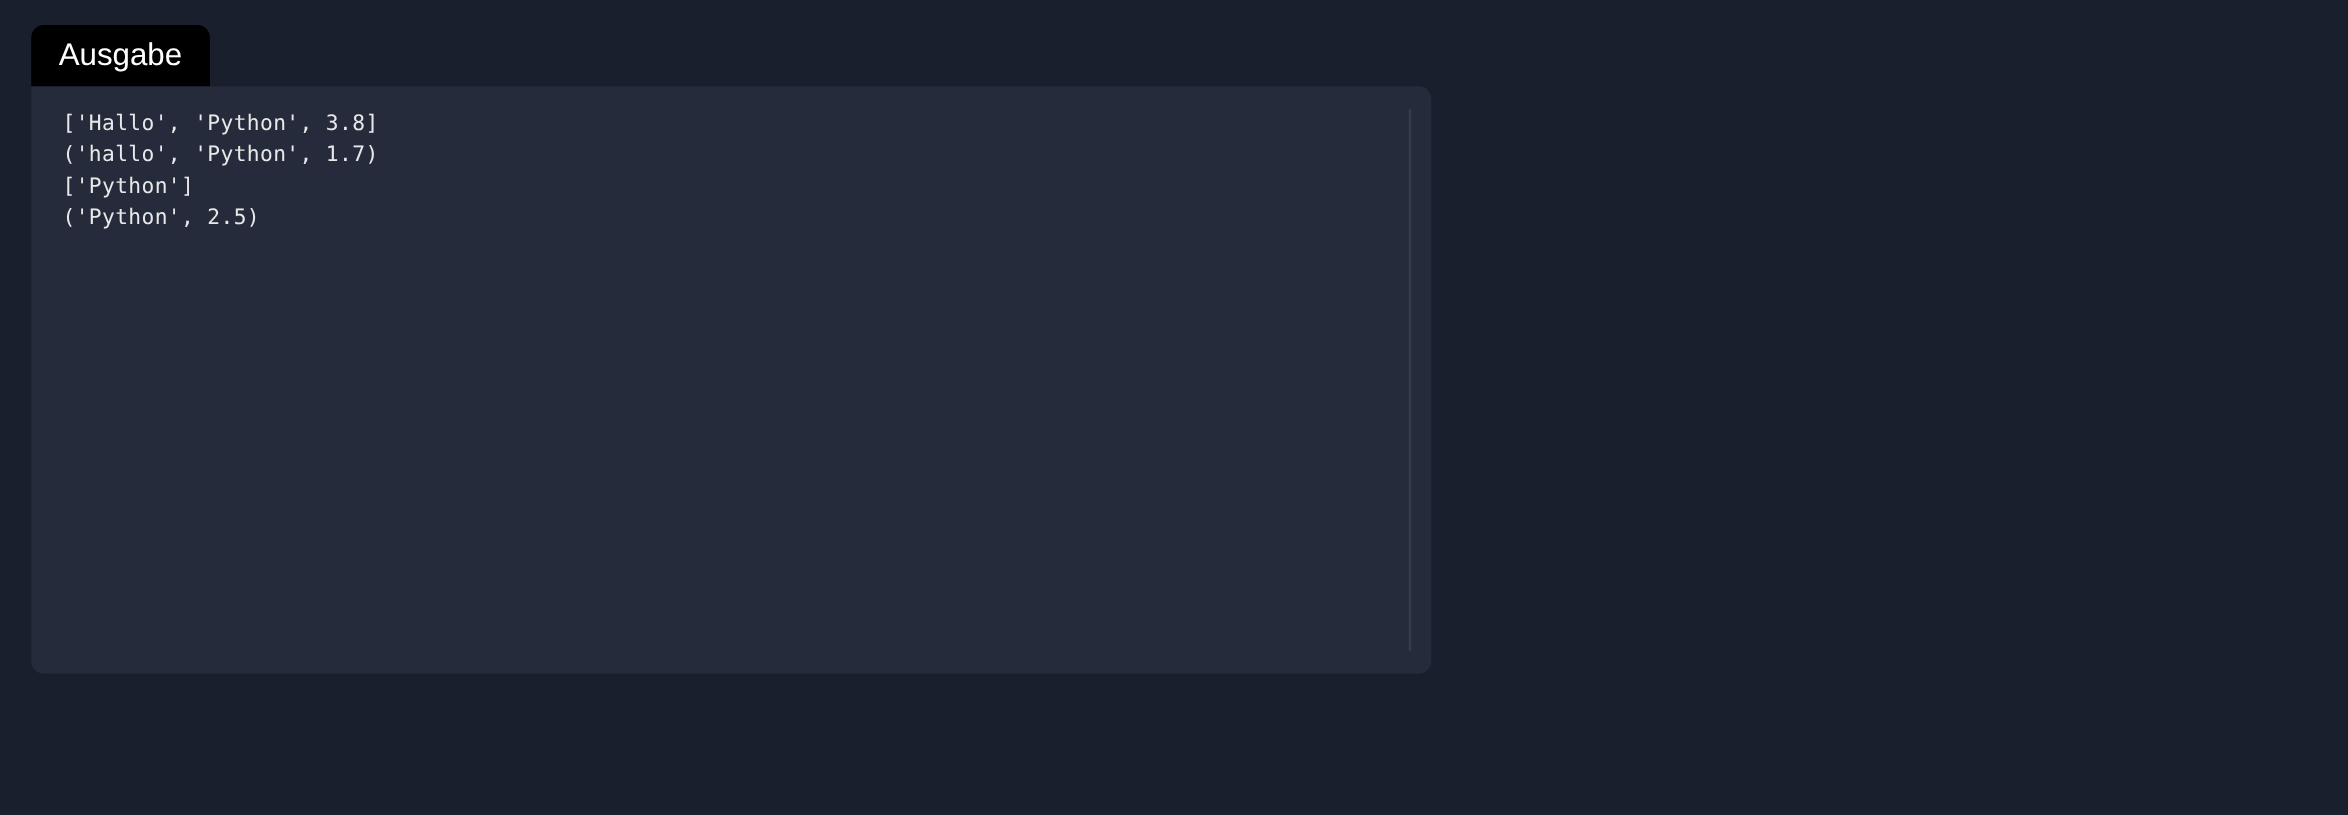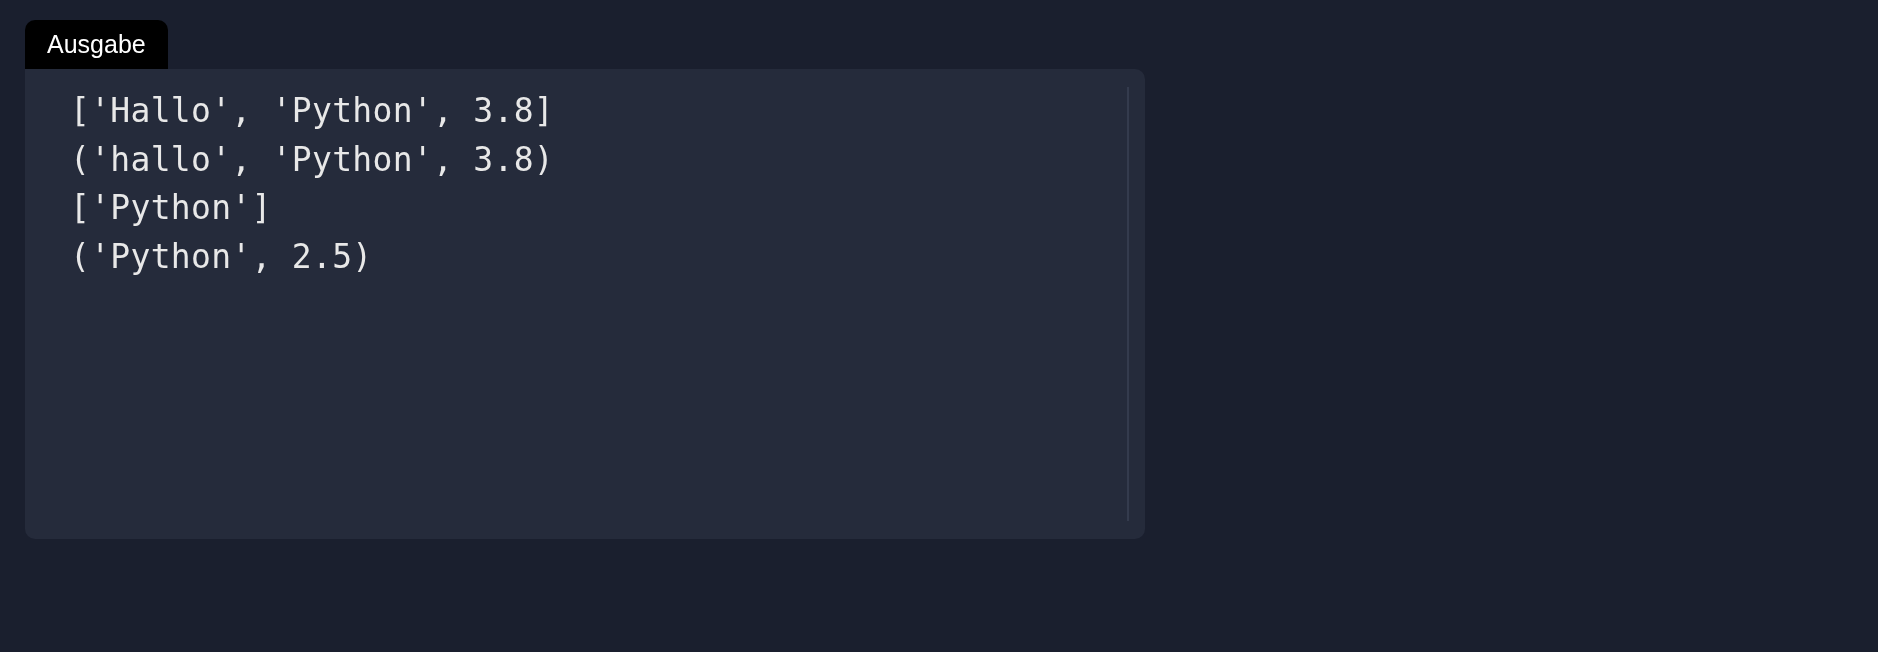--- a/index.html
+++ b/index.html
@@ -32,42 +32,41 @@
     }
     .output-panel {
       background-color: #252b3b;
       border-radius: 0 10px 10px 10px;
       padding: 18px 25px 30px 25px;
       min-height: 470px;
       position: relative;
     }
     .output-line {
       color: #e8e8e8;
-      font-size: 33px;
+      font-size: 17px;
       line-height: 1.47;
       white-space: pre;
       font-family: 'Menlo', 'Monaco', 'Consolas', monospace;
       letter-spacing: 0.3px;
-      margin-left: 20px;
     }
     .divider {
       position: absolute;
       right: 16px;
       top: 18px;
       bottom: 18px;
       width: 2px;
       background-color: #4a5568;
       opacity: 0.4;
     }
   </style>
 </head>
 <body>
 
 <div class="output-container">
   <div class="tab">Ausgabe</div>
   <div class="output-panel">
     <div class="output-line">['Hallo', 'Python', 3.8]</div>
-    <div class="output-line">('hallo', 'Python', 3.8)</div>
+    <div class="output-line">('hallo', 'Python', 1.7)</div>
     <div class="output-line">['Python']</div>
     <div class="output-line">('Python', 2.5)</div>
     <div class="divider"></div>
   </div>
 </div>
 
 </body></html>

